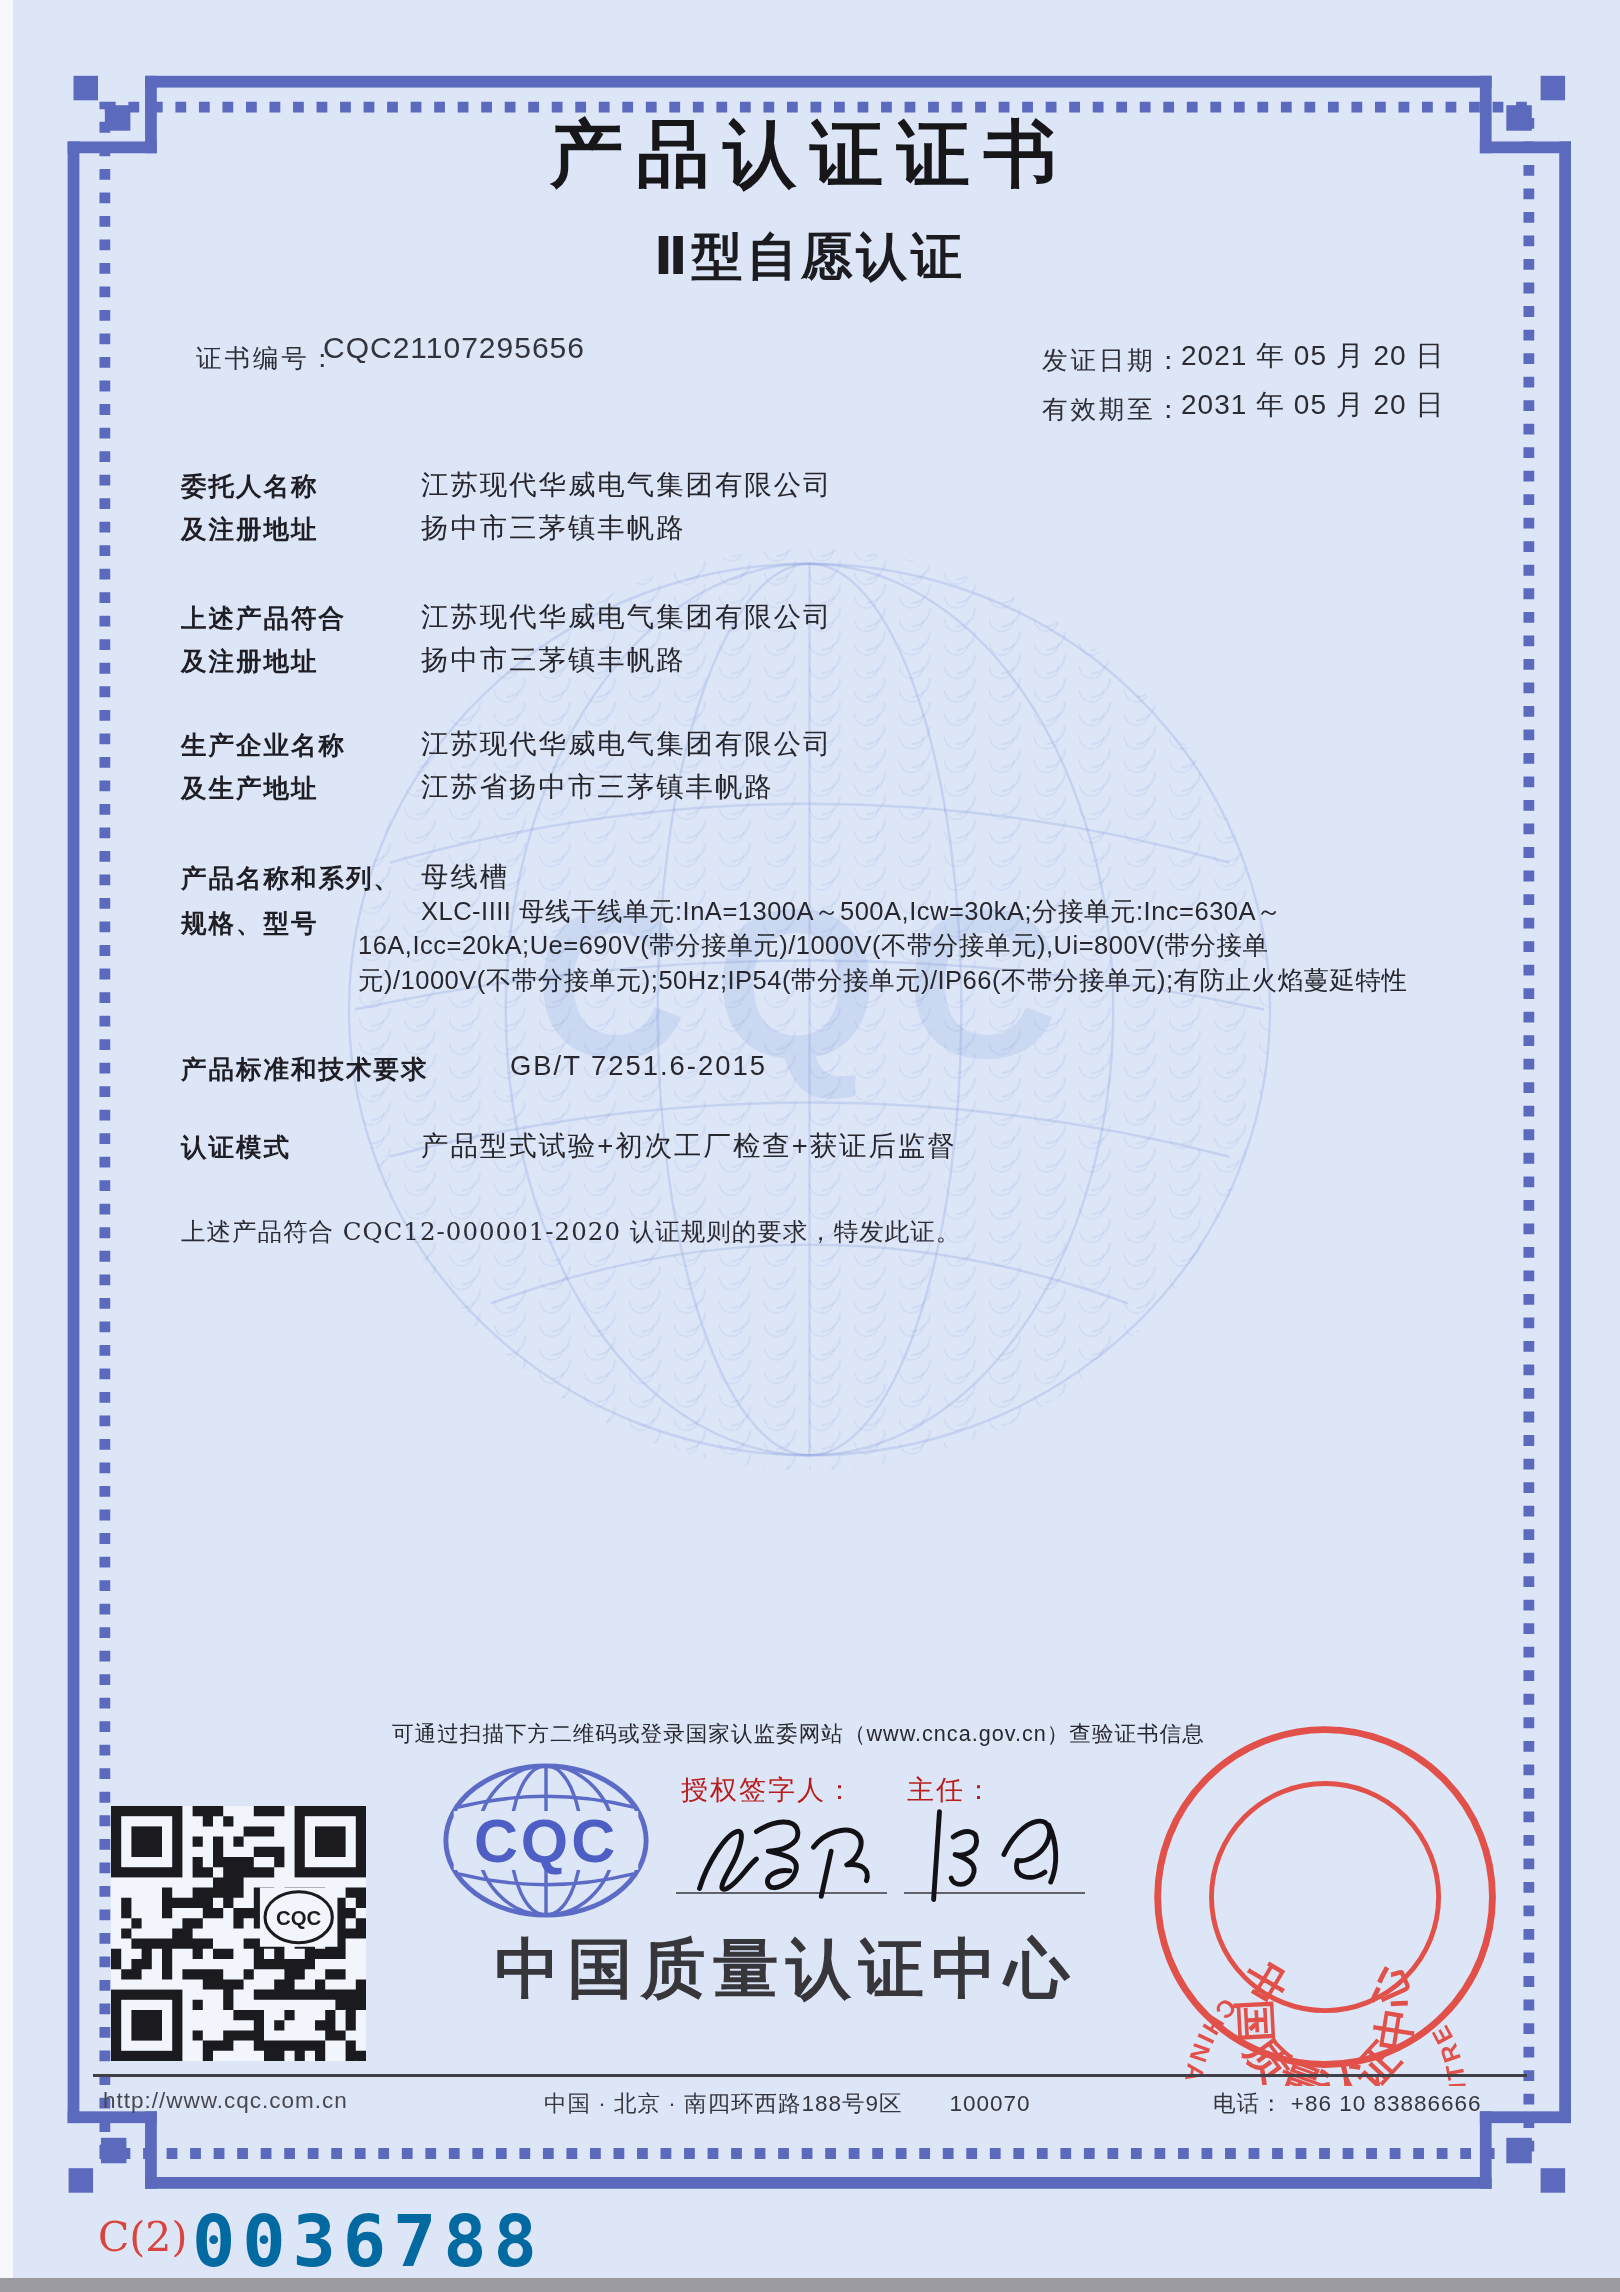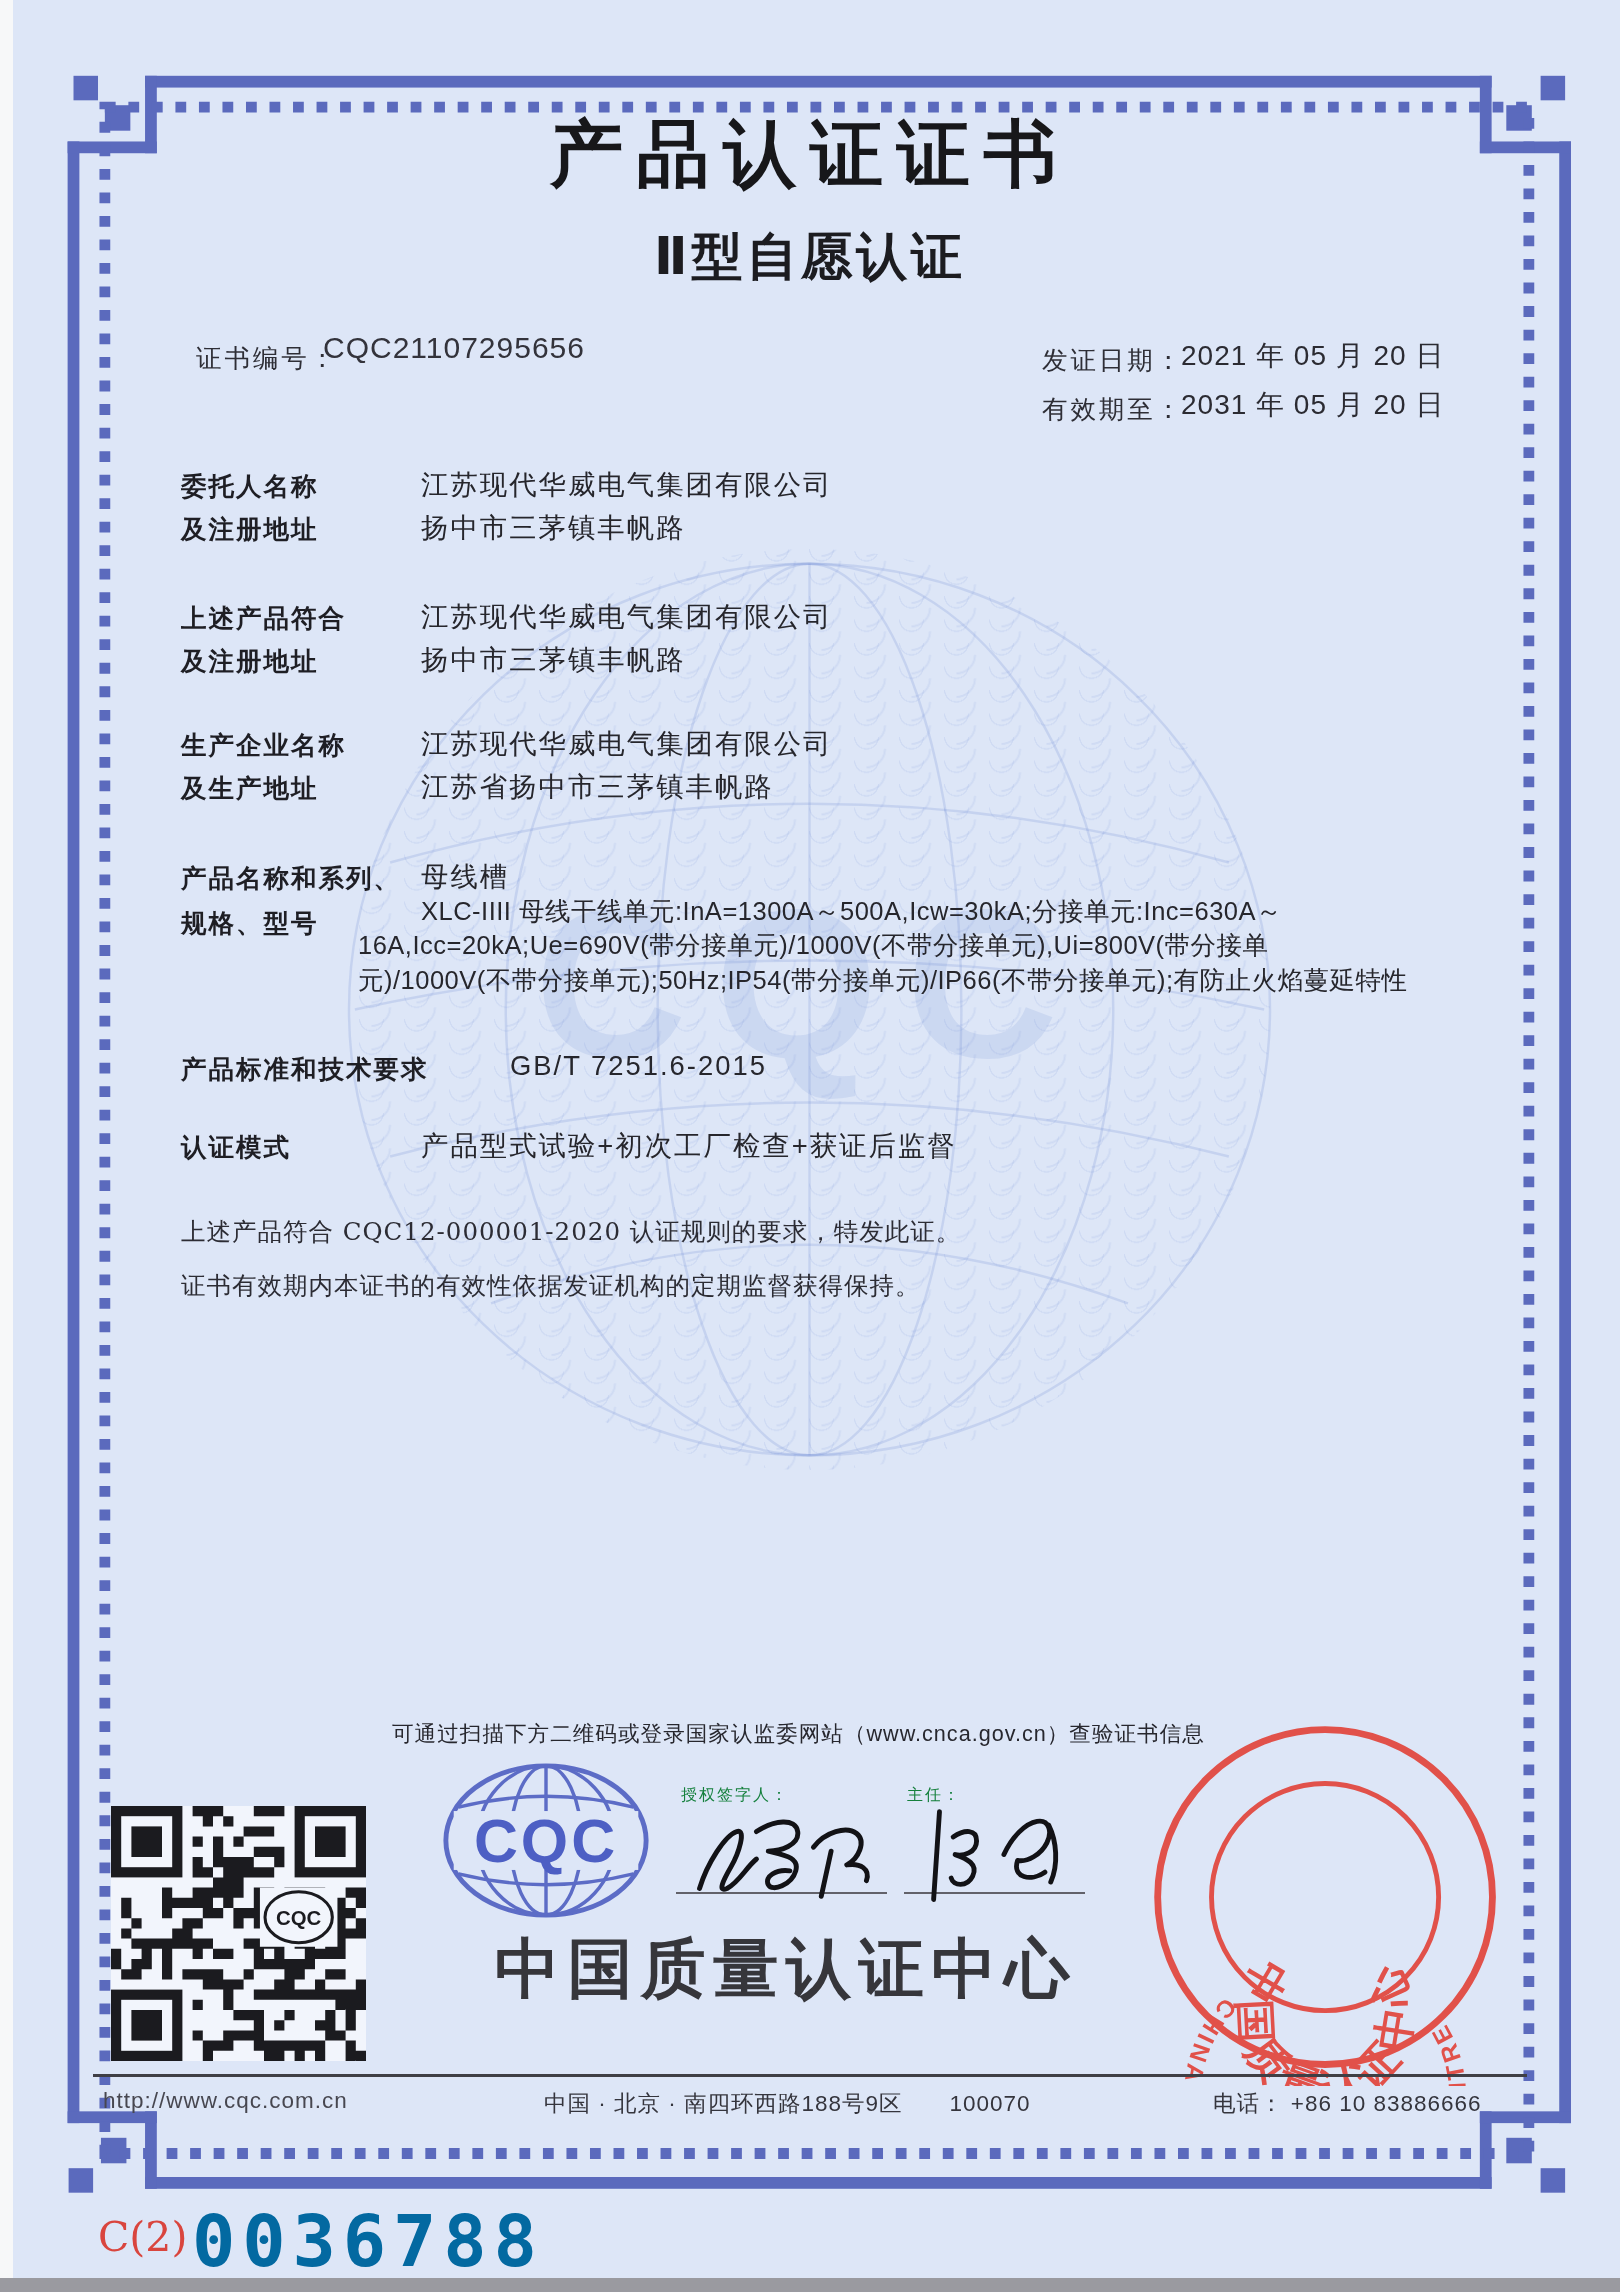--- a/index.html
+++ b/index.html
@@ -15,21 +15,21 @@
   .subtitle{left:0;right:0;top:196px;text-align:center;font-size:51px;font-weight:700;letter-spacing:3.9px;color:#1c1c20;margin-top:27px;}
   .certno-label{left:196px;top:341px;font-size:25.5px;color:#2e2e36;letter-spacing:2.9px;}
   .certno-value{left:323px;top:331px;font-size:30px;color:#33333b;letter-spacing:1px;}
   .date-label{font-size:25.5px;color:#2e2e36;letter-spacing:2.9px;}
   .date-value{font-size:28px;color:#2b2b32;letter-spacing:1px;}
   .label{font-weight:bold;font-size:25.5px;color:#1e1e24;letter-spacing:2px;white-space:nowrap;}
   .value{font-size:27.4px;color:#26262c;letter-spacing:2px;white-space:nowrap;}
   .spec{font-size:25.5px;color:#26262c;letter-spacing:0.5px;white-space:nowrap;}
   .note{font-size:24.5px;color:#2c2c34;letter-spacing:1px;white-space:nowrap;}
   .verify{font-size:21.6px;color:#27272e;letter-spacing:1px;white-space:nowrap;}
-  .sign-label{font-size:16px;color:#15803d;letter-spacing:2px;margin-top:13px;}
+  .sign-label{font-size:27px;color:#b91c1c;letter-spacing:2px;}
   .sign-line{height:2px;background:#62626a;}
   .org-name{left:443px;top:1925px;width:686px;text-align:center;font-size:65px;font-weight:bold;letter-spacing:7.8px;color:#36363b;white-space:nowrap;}
   .footer-rule{left:93px;top:2074px;width:1434px;height:2.9px;background:#3f3f45;}
   .footer-text{font-size:22.5px;color:#35353d;letter-spacing:1px;white-space:nowrap;}
   .serial-prefix{left:98px;top:2213px;font-size:41px;color:#d9453e;font-family:"DejaVu Serif","Liberation Serif",serif;}
   .serial-number{left:192px;top:2199px;font-size:72px;font-weight:bold;color:#0369a1;font-family:"DejaVu Sans Mono","Liberation Mono",monospace;letter-spacing:6.9px;}
   .watermark-circle{
     left:349px;top:549px;width:921px;height:921px;border-radius:50%;
     background:
       radial-gradient(circle at 50% 0,rgba(0,0,0,0) 34%,rgba(122,150,218,.30) 35% 38%,rgba(0,0,0,0) 39%) 0 0/45px 23.5px repeat,
@@ -121,21 +121,20 @@
   <div class="abs spec" style="left:358px;top:928px;">16A,Icc=20kA;Ue=690V(带分接单元)/1000V(不带分接单元),Ui=800V(带分接单</div>
   <div class="abs spec" style="left:358px;top:963px;">元)/1000V(不带分接单元);50Hz;IP54(带分接单元)/IP66(不带分接单元);有防止火焰蔓延特性</div>
 
   <div class="abs label" style="left:181px;top:1052px;">产品标准和技术要求</div>
   <div class="abs value" style="left:510px;top:1050px;">GB/T 7251.6-2015</div>
 
   <div class="abs label" style="left:181px;top:1130px;">认证模式</div>
   <div class="abs value" style="left:421px;top:1128px;">产品型式试验+初次工厂检查+获证后监督</div>
 
   <div class="abs note kai" style="left:181px;top:1215px;">上述产品符合 CQC12-000001-2020 认证规则的要求，特发此证。</div>
-  <div class="abs note kai" style="left:181px;top:1269px;">证书有效期内本证书的有效性依据发证机构的定期监督获得保持。</div>
 
   <div class="abs verify" style="left:392px;top:1719px;">可通过扫描下方二维码或登录国家认监委网站（www.cnca.gov.cn）查验证书信息</div>
 
   <svg class="abs" style="left:111px;top:1806px;" width="255" height="255" viewBox="0 0 250 250">
     <rect x="0" y="0" width="250" height="250" fill="#f2f5fc"></rect>
     <path id="qr-modules" fill="#1b1b1f" d="M80,0h10v10h-10zM90,0h10v10h-10zM100,0h10v10h-10zM140,0h10v10h-10zM150,0h10v10h-10zM160,0h10v10h-10zM90,10h10v10h-10zM110,10h10v10h-10zM130,20h10v10h-10zM140,20h10v10h-10zM150,20h10v10h-10zM80,30h10v10h-10zM100,30h10v10h-10zM120,30h10v10h-10zM100,40h10v10h-10zM140,40h10v10h-10zM150,40h10v10h-10zM160,40h10v10h-10zM80,50h10v10h-10zM100,50h10v10h-10zM110,50h10v10h-10zM120,50h10v10h-10zM130,50h10v10h-10zM160,50h10v10h-10zM80,60h10v10h-10zM90,60h10v10h-10zM110,60h10v10h-10zM120,60h10v10h-10zM130,60h10v10h-10zM140,60h10v10h-10zM150,60h10v10h-10zM100,70h10v10h-10zM110,70h10v10h-10zM120,70h10v10h-10zM50,80h10v10h-10zM80,80h10v10h-10zM90,80h10v10h-10zM100,80h10v10h-10zM110,80h10v10h-10zM120,80h10v10h-10zM140,80h10v10h-10zM150,80h10v10h-10zM170,80h10v10h-10zM180,80h10v10h-10zM190,80h10v10h-10zM200,80h10v10h-10zM230,80h10v10h-10zM240,80h10v10h-10zM10,90h10v10h-10zM50,90h10v10h-10zM60,90h10v10h-10zM70,90h10v10h-10zM80,90h10v10h-10zM90,90h10v10h-10zM110,90h10v10h-10zM140,90h10v10h-10zM150,90h10v10h-10zM160,90h10v10h-10zM170,90h10v10h-10zM190,90h10v10h-10zM220,90h10v10h-10zM240,90h10v10h-10zM10,100h10v10h-10zM50,100h10v10h-10zM90,100h10v10h-10zM100,100h10v10h-10zM120,100h10v10h-10zM130,100h10v10h-10zM140,100h10v10h-10zM160,100h10v10h-10zM170,100h10v10h-10zM190,100h10v10h-10zM200,100h10v10h-10zM210,100h10v10h-10zM220,100h10v10h-10zM230,100h10v10h-10zM20,110h10v10h-10zM70,110h10v10h-10zM80,110h10v10h-10zM120,110h10v10h-10zM140,110h10v10h-10zM180,110h10v10h-10zM210,110h10v10h-10zM220,110h10v10h-10zM240,110h10v10h-10zM10,120h10v10h-10zM60,120h10v10h-10zM70,120h10v10h-10zM150,120h10v10h-10zM170,120h10v10h-10zM190,120h10v10h-10zM210,120h10v10h-10zM220,120h10v10h-10zM230,120h10v10h-10zM240,120h10v10h-10zM20,130h10v10h-10zM30,130h10v10h-10zM40,130h10v10h-10zM50,130h10v10h-10zM60,130h10v10h-10zM70,130h10v10h-10zM80,130h10v10h-10zM90,130h10v10h-10zM130,130h10v10h-10zM140,130h10v10h-10zM150,130h10v10h-10zM160,130h10v10h-10zM180,130h10v10h-10zM190,130h10v10h-10zM210,130h10v10h-10zM220,130h10v10h-10zM0,140h10v10h-10zM30,140h10v10h-10zM50,140h10v10h-10zM80,140h10v10h-10zM100,140h10v10h-10zM110,140h10v10h-10zM140,140h10v10h-10zM160,140h10v10h-10zM190,140h10v10h-10zM200,140h10v10h-10zM210,140h10v10h-10zM220,140h10v10h-10zM0,150h10v10h-10zM20,150h10v10h-10zM30,150h10v10h-10zM50,150h10v10h-10zM140,150h10v10h-10zM150,150h10v10h-10zM160,150h10v10h-10zM170,150h10v10h-10zM180,150h10v10h-10zM190,150h10v10h-10zM10,160h10v10h-10zM20,160h10v10h-10zM50,160h10v10h-10zM70,160h10v10h-10zM80,160h10v10h-10zM90,160h10v10h-10zM100,160h10v10h-10zM130,160h10v10h-10zM170,160h10v10h-10zM180,160h10v10h-10zM210,160h10v10h-10zM220,160h10v10h-10zM90,170h10v10h-10zM100,170h10v10h-10zM110,170h10v10h-10zM120,170h10v10h-10zM160,170h10v10h-10zM170,170h10v10h-10zM200,170h10v10h-10zM240,170h10v10h-10zM110,180h10v10h-10zM140,180h10v10h-10zM150,180h10v10h-10zM160,180h10v10h-10zM170,180h10v10h-10zM180,180h10v10h-10zM190,180h10v10h-10zM200,180h10v10h-10zM210,180h10v10h-10zM220,180h10v10h-10zM230,180h10v10h-10zM240,180h10v10h-10zM80,190h10v10h-10zM110,190h10v10h-10zM220,190h10v10h-10zM230,190h10v10h-10zM240,190h10v10h-10zM120,200h10v10h-10zM130,200h10v10h-10zM140,200h10v10h-10zM170,200h10v10h-10zM210,200h10v10h-10zM230,200h10v10h-10zM140,210h10v10h-10zM160,210h10v10h-10zM200,210h10v10h-10zM210,210h10v10h-10zM230,210h10v10h-10zM80,220h10v10h-10zM110,220h10v10h-10zM120,220h10v10h-10zM130,220h10v10h-10zM140,220h10v10h-10zM210,220h10v10h-10zM220,220h10v10h-10zM90,230h10v10h-10zM100,230h10v10h-10zM110,230h10v10h-10zM140,230h10v10h-10zM150,230h10v10h-10zM160,230h10v10h-10zM170,230h10v10h-10zM180,230h10v10h-10zM190,230h10v10h-10zM200,230h10v10h-10zM230,230h10v10h-10zM90,240h10v10h-10zM150,240h10v10h-10zM160,240h10v10h-10zM180,240h10v10h-10zM200,240h10v10h-10zM230,240h10v10h-10zM240,240h10v10h-10z"></path>
     <g fill="#1b1b1f">
       <rect x="0" y="0" width="70" height="70"></rect>
         <rect x="180" y="0" width="70" height="70"></rect>
         <rect x="0" y="180" width="70" height="70"></rect>

